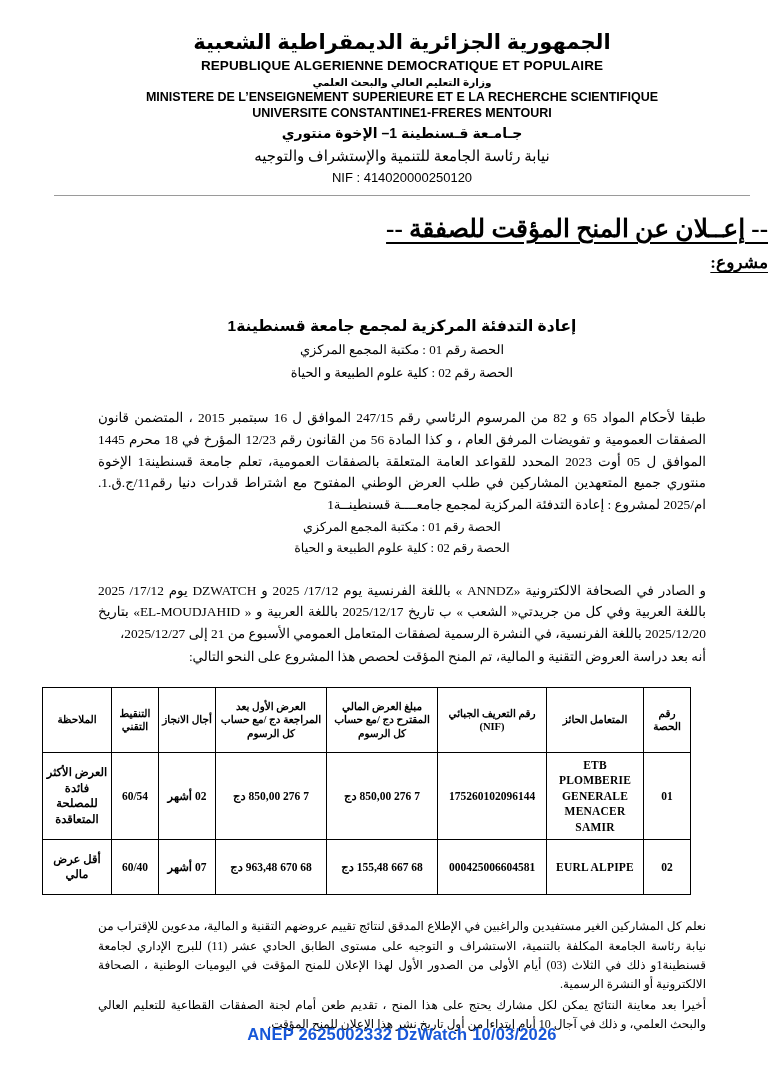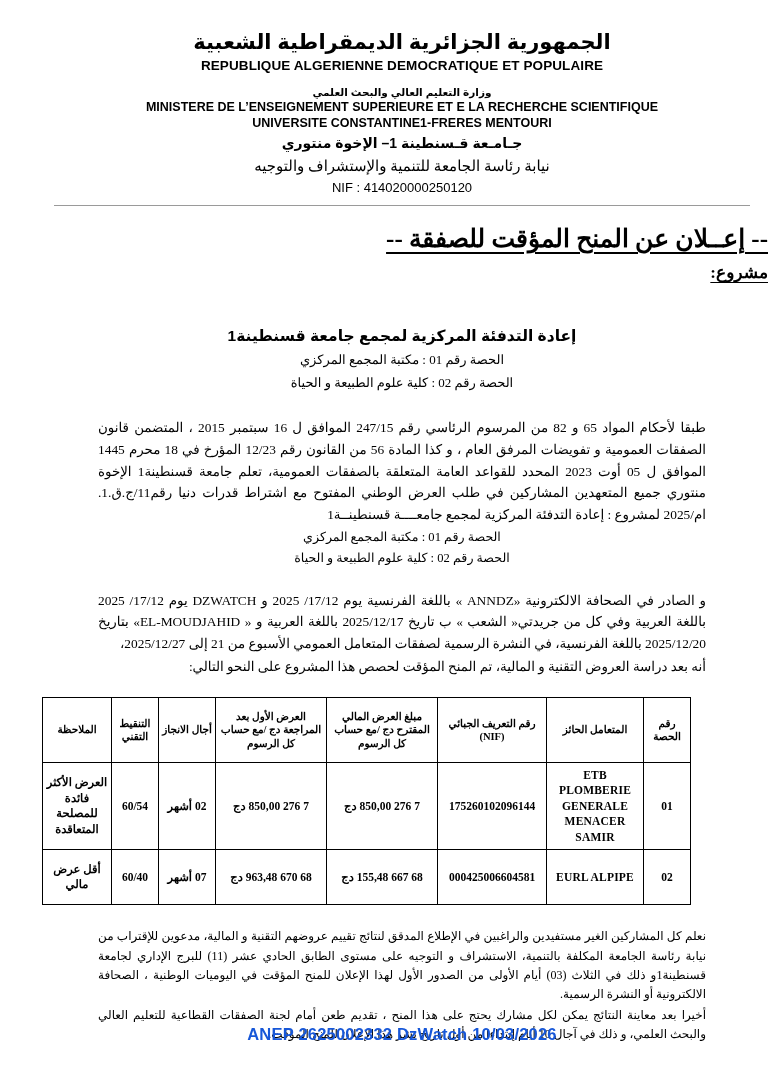--- a/index.html
+++ b/index.html
@@ -41,21 +41,21 @@
     font-weight: bold;
     font-size: 13.5px;
     letter-spacing: 0.1px;
     margin-top: 3px;
     direction: ltr;
   }
   .hdr-ar-small {
     font-family: "Liberation Sans", "DejaVu Sans", sans-serif;
     font-weight: bold;
     font-size: 10.5px;
-    margin-top: 13px;
+    margin-top: 3px;
     direction: rtl;
   }
   .hdr-fr-2 {
     font-family: "Liberation Sans", "DejaVu Sans", sans-serif;
     font-weight: bold;
     font-size: 12.5px;
     margin-top: 2px;
     direction: ltr;
   }
   .hdr-fr-3 {

